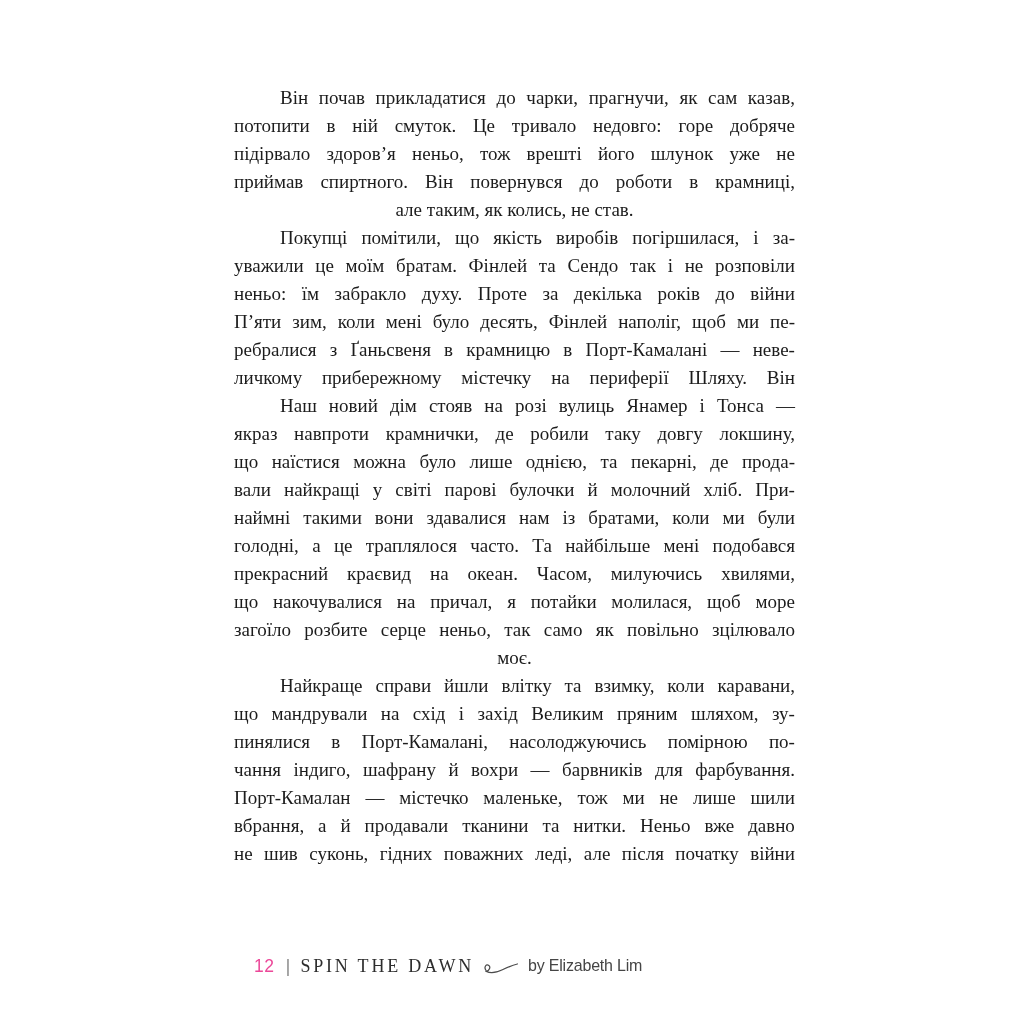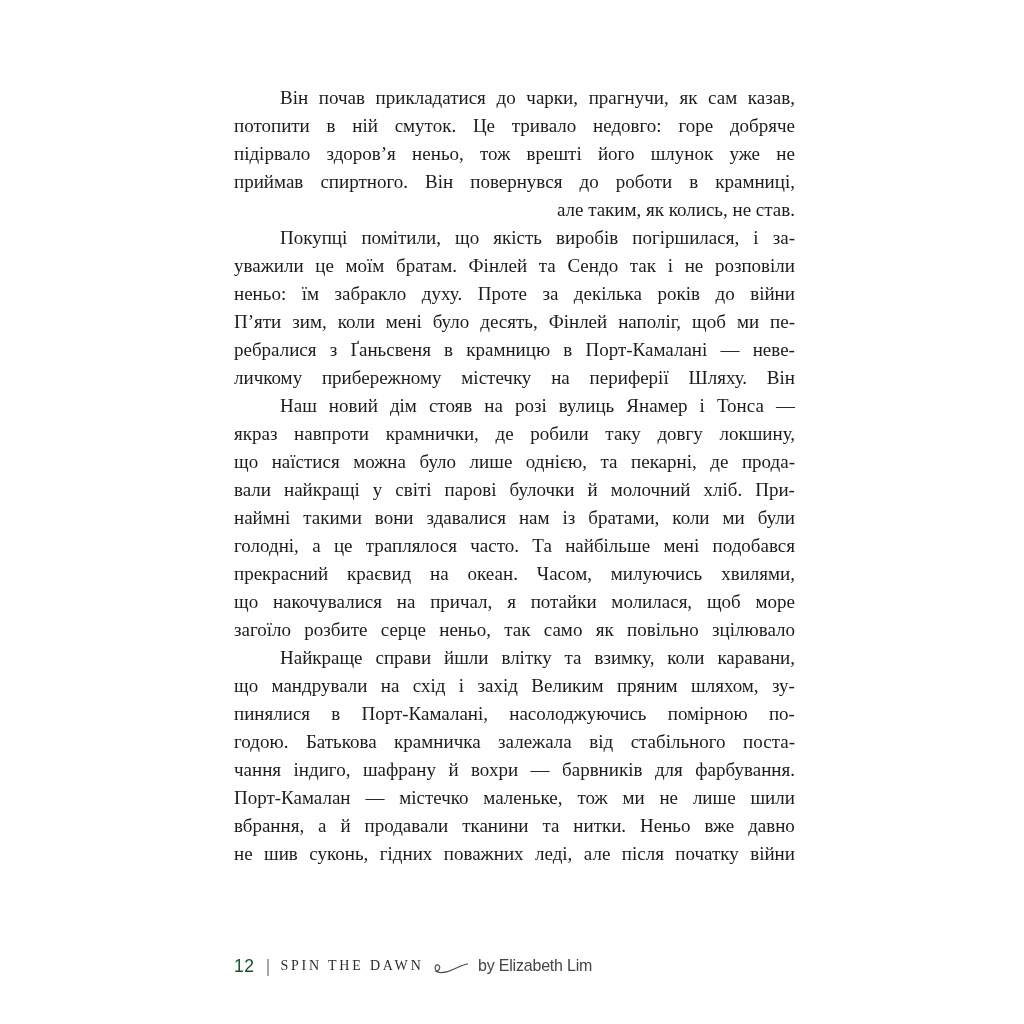--- a/index.html
+++ b/index.html
@@ -27,46 +27,47 @@
   .line {
     height: 28px;
     line-height: 28px;
     display: flex;
     justify-content: space-between;
     box-sizing: border-box;
     overflow: visible;
   }
   .line span { flex: 0 0 auto; white-space: pre; }
   .line.para-start { padding-left: 46px; }
-  .line.para-end { display: block; text-align: right; }
+  .line.para-end { display: block; text-align: center; }
   
   .footer {
     position: absolute;
     left: 234px;
     top: 953px;
     height: 26px;
     display: flex;
     align-items: center;
   }
   .page-num {
     font-family: "Liberation Sans", sans-serif;
     font-size: 17.5px;
     letter-spacing: 0.5px;
-    color: #14532d;
+    color: #ec4899;
+    margin-left: 20px;
   }
   .sep {
     font-family: "Liberation Sans", sans-serif;
     font-weight: 300;
     font-size: 19px;
     color: #8f8f8f;
     margin: 0 10px 1px 11px;
   }
   .book-title {
     font-family: "Liberation Serif", serif;
-    font-size: 14px;
+    font-size: 18px;
     font-weight: 400;
     letter-spacing: 2.8px;
     color: #2d2d2d;
     text-align: center;
   }
   .flourish {
     margin: 3px 9px 0 7px;
     display: block;
   }
   .byline {
@@ -291,20 +292,21 @@
         <span>загоїло</span>
         <span>розбите</span>
         <span>серце</span>
         <span>неньо,</span>
         <span>так</span>
         <span>само</span>
         <span>як</span>
         <span>повільно</span>
         <span>зцілювало</span>
       </div>
+      <div class="line para-end">моє.</div>
       <div class="line para-start">
         <span>Найкраще</span>
         <span>справи</span>
         <span>йшли</span>
         <span>влітку</span>
         <span>та</span>
         <span>взимку,</span>
         <span>коли</span>
         <span>каравани,</span>
       </div>
@@ -320,29 +322,20 @@
         <span>шляхом,</span>
         <span>зу-</span>
       </div>
       <div class="line">
         <span>пинялися</span>
         <span>в</span>
         <span>Порт-Камалані,</span>
         <span>насолоджуючись</span>
         <span>помірною</span>
         <span>по-</span>
-      </div>
-      <div class="line">
-        <span>годою.</span>
-        <span>Батькова</span>
-        <span>крамничка</span>
-        <span>залежала</span>
-        <span>від</span>
-        <span>стабільного</span>
-        <span>поста-</span>
       </div>
       <div class="line">
         <span>чання</span>
         <span>індиго,</span>
         <span>шафрану</span>
         <span>й</span>
         <span>вохри</span>
         <span>—</span>
         <span>барвників</span>
         <span>для</span>

